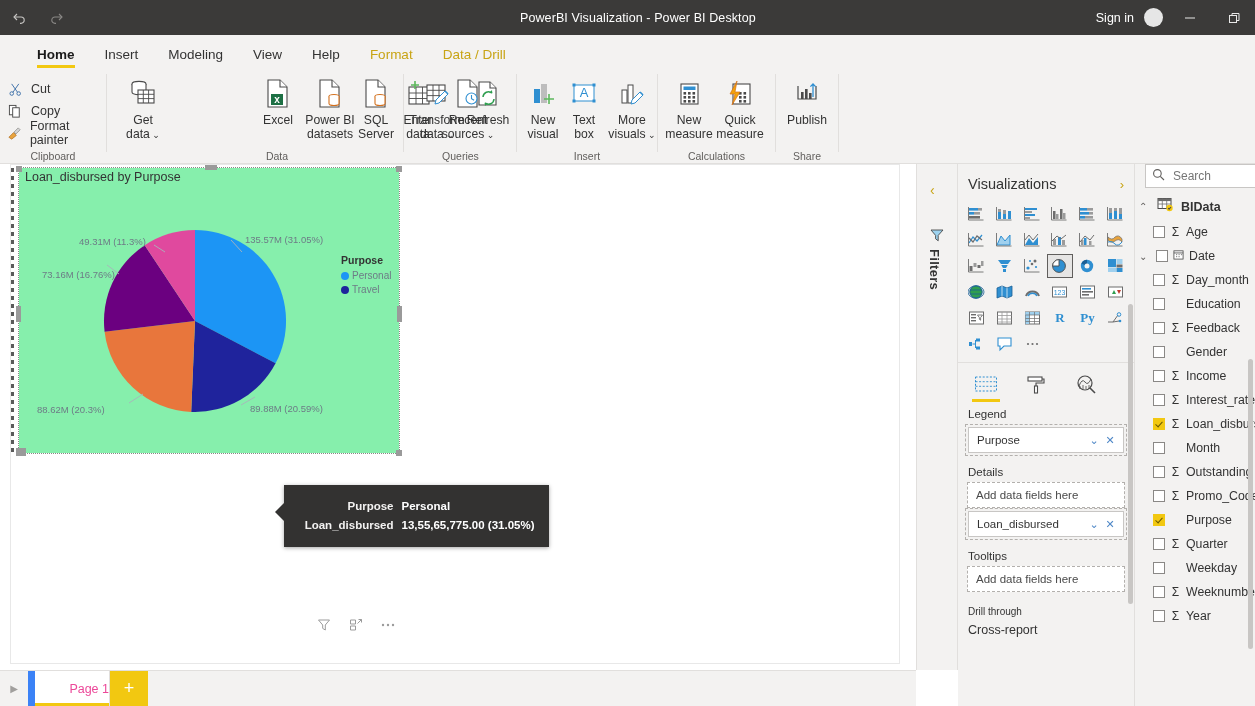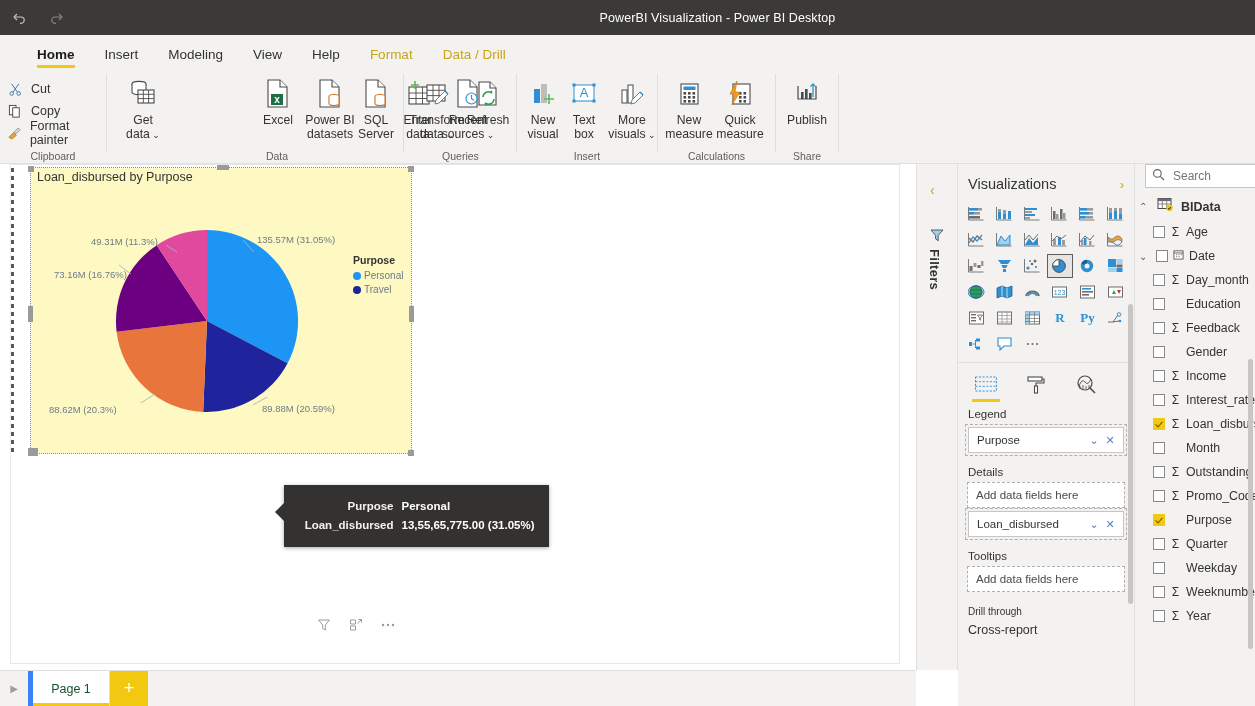--- a/index.html
+++ b/index.html
@@ -71,22 +71,22 @@
 
   .canvas { position:absolute; top:0; left:0; width:916px; height:506px; background:#fff;
             overflow:hidden; }
   .report-page {
     position:absolute; left:10px; top:0px; width:890px; height:500px;
     background:#fff; border:1px solid #e8e8e8;
   }
 
   
   .visual {
-    position:absolute; left:20px; top:3px; width:380px; height:285px;
-    background:#fef9c3;
+    position:absolute; left:8px; top:3px; width:380px; height:285px;
+    background:#86efac;
     outline:1px dotted #8a8886;
   }
   .vis-dash-left {
     position:absolute; left:0px; top:3px; width:3px; height:285px;
     background:repeating-linear-gradient(to bottom,#5a5a5a 0 4px,transparent 4px 8px);
   }
   .vis-title {
     position:absolute; left:6px; top:2px; font-size:12.5px; color:#333;
   }
   .handle { position:absolute; background:#9a9a9a; }
@@ -209,22 +209,22 @@
 
   
   .pagebar {
     position:absolute; bottom:0; left:0; width:916px; height:36px;
     background:#f3f2f1; border-top:1px solid #e1dfdd; display:flex; align-items:stretch;
   }
   .pb-arrow { width:28px; display:flex; align-items:center; justify-content:center;
               color:#a19f9d; font-size:10px; cursor:pointer; }
   .pb-tab {
     position:relative; min-width:82px; background:#fff; display:flex; align-items:center;
-    justify-content:center; font-size:12.5px; color:#14532d; cursor:pointer;
-    border-left:5px solid #3b82f6; border-right:1px solid #e1dfdd;
+    justify-content:flex-end; font-size:12.5px; color:#ec4899; cursor:pointer;
+    border-left:7px solid #3b82f6; border-right:1px solid #e1dfdd;
   }
   .pb-tab::after { content:""; position:absolute; left:0; right:0; bottom:0; height:3px;
                    background:#f2c811; }
   .pb-add { width:38px; background:#f2c811; display:flex; align-items:center;
             justify-content:center; color:#fff; font-size:18px; cursor:pointer; }
   .pagebar-fill { flex:1; }
 </style>
 </head>
 <body>
 
@@ -239,20 +239,35 @@
           </svg>
       </div>
       <div class="tb-icon">
         <svg width="16" height="16" viewBox="0 0 16 16">
             <path d="M10 4 L13 7 L10 10" fill="none" stroke="#8a8886" stroke-width="1.1"></path>
             <path d="M13 7 h-7 a3.2 3.2 0 0 0 0 6.4 h1" fill="none" stroke="#8a8886" stroke-width="1.1"></path>
           </svg>
       </div>
     </div>
     <div class="tb-title">PowerBI Visualization - Power BI Desktop</div>
+    <div class="tb-right">
+      <div class="signin">Sign in</div>
+      <div class="avatar"></div>
+      <div class="winbtn">
+        <svg width="12" height="12" viewBox="0 0 12 12">
+            <path d="M1 6 h10" stroke="#e8e8e8" stroke-width="1"></path>
+          </svg>
+      </div>
+      <div class="winbtn">
+        <svg width="12" height="12" viewBox="0 0 12 12">
+            <rect x="1.5" y="3.5" width="7" height="7" fill="none" stroke="#e8e8e8" stroke-width="1"></rect>
+            <path d="M4 3.5 V1.5 h7 v7 h-2" fill="none" stroke="#e8e8e8" stroke-width="1"></path>
+          </svg>
+      </div>
+    </div>
   </div>
 
   <div class="ribbon-tabs">
     <div class="rtab active">Home</div>
     <div class="rtab">Insert</div>
     <div class="rtab">Modeling</div>
     <div class="rtab">View</div>
     <div class="rtab">Help</div>
     <div class="rtab ctx">Format</div>
     <div class="rtab ctx">Data / Drill</div>

